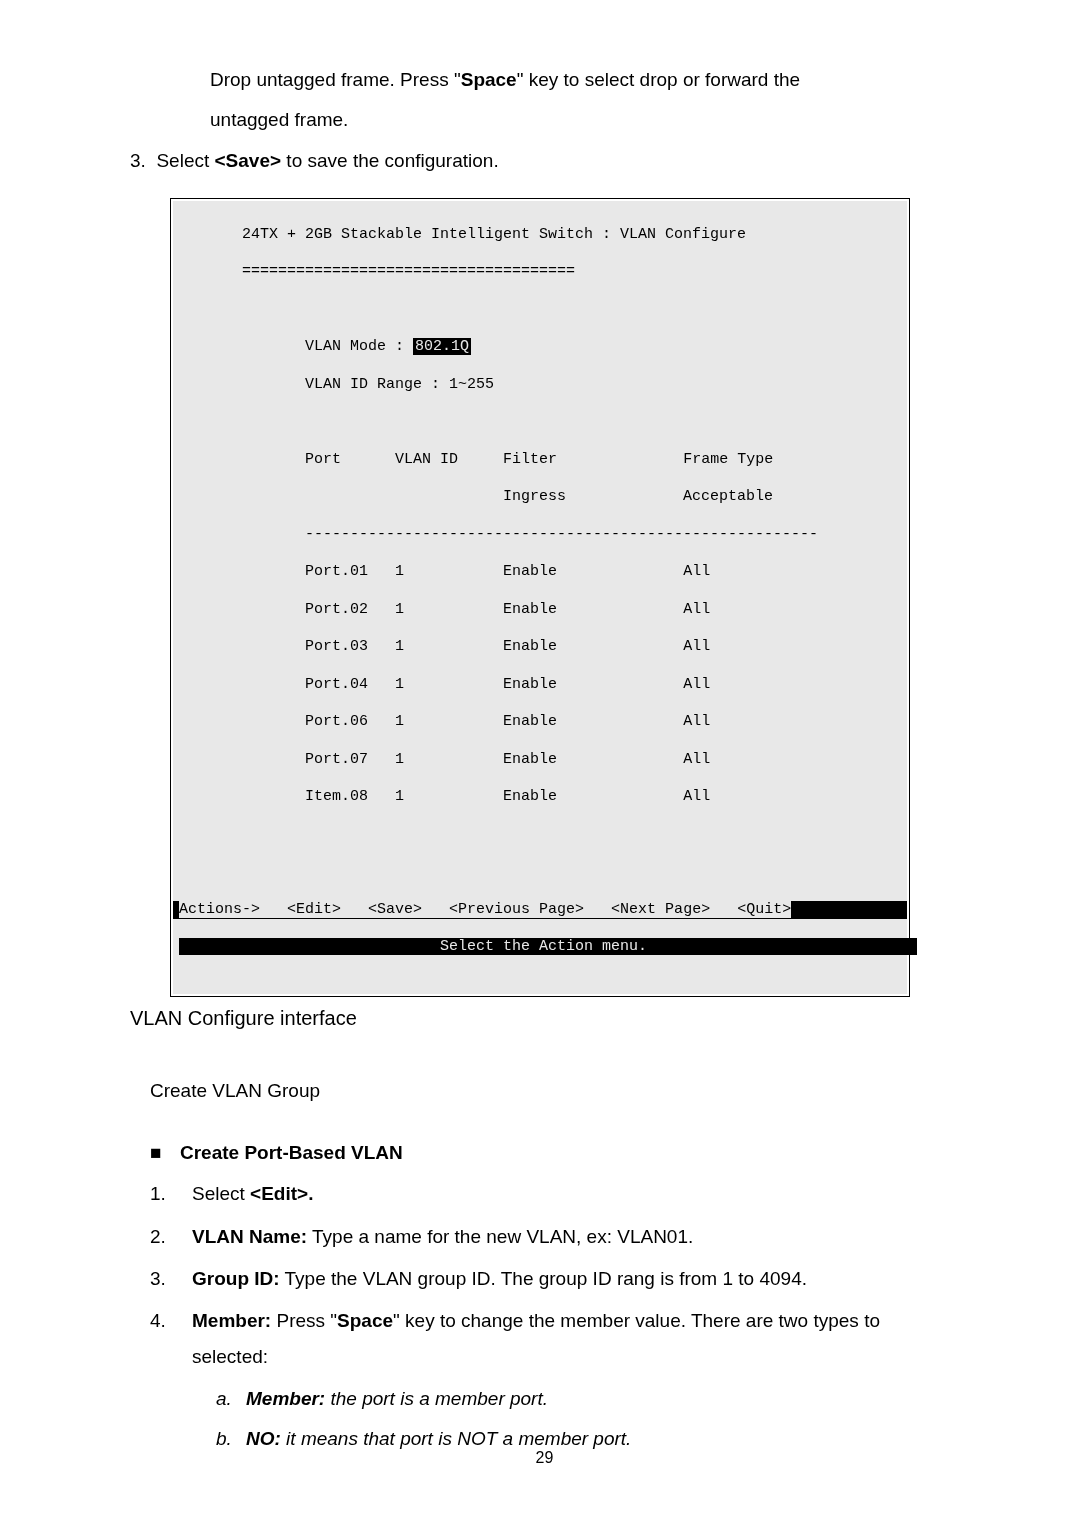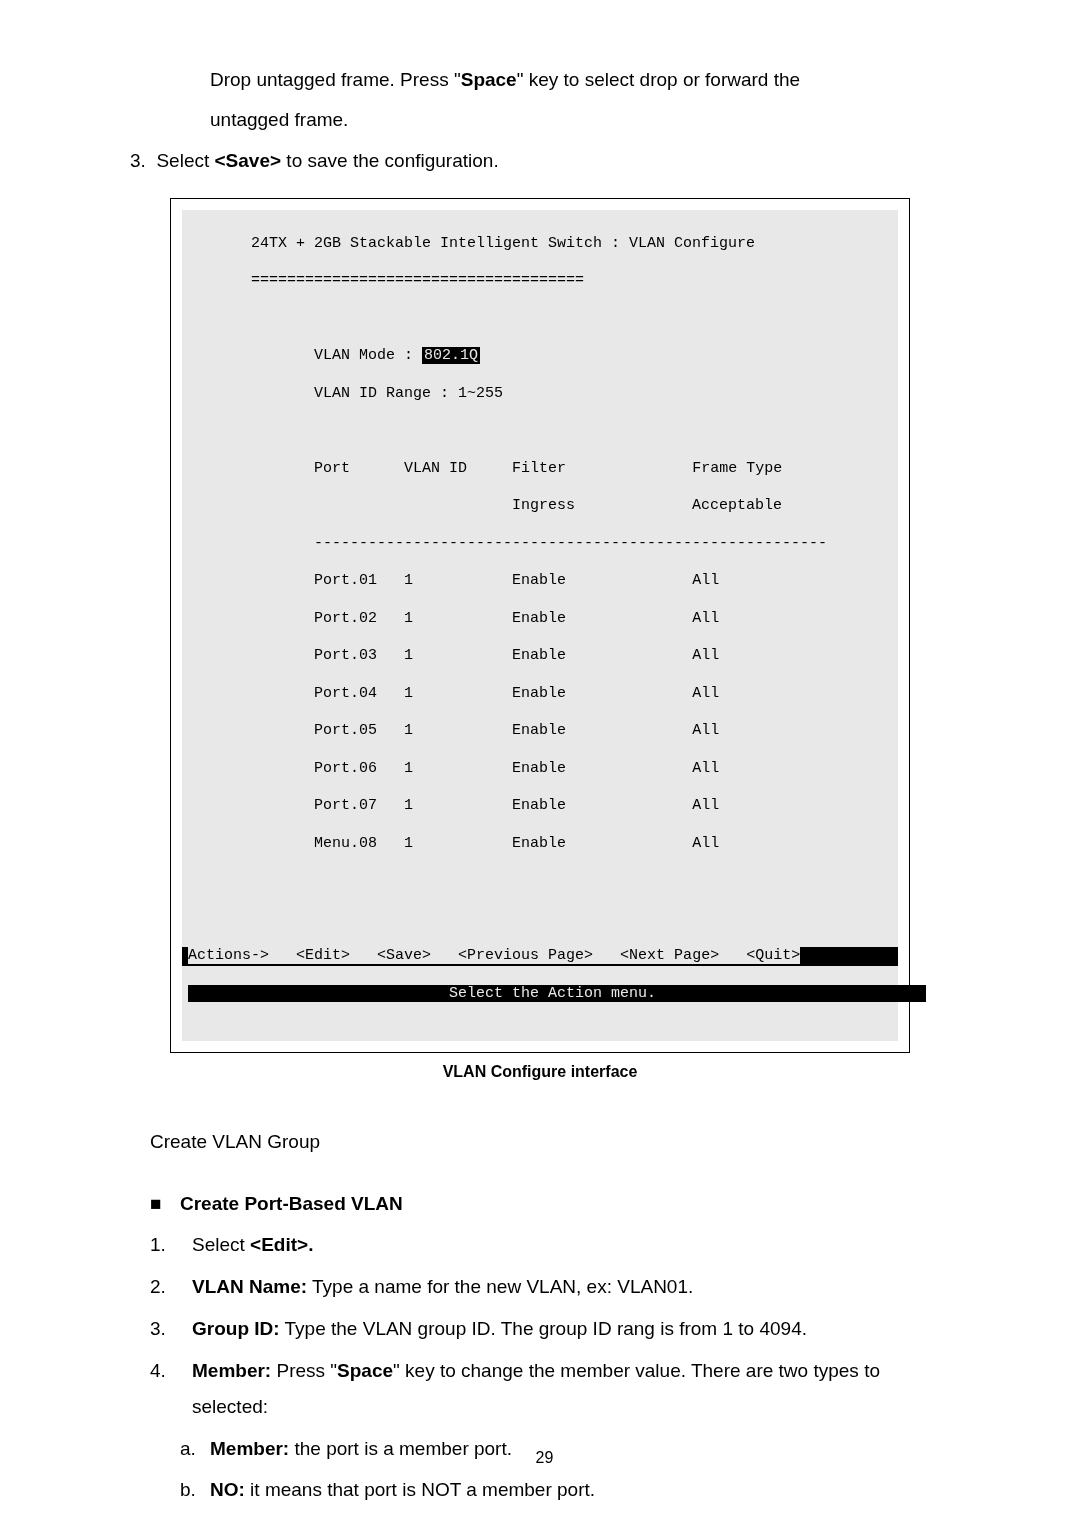--- a/index.html
+++ b/index.html
@@ -22,21 +22,21 @@
       line-height: 2.1;
       margin-bottom: 4px;
     }
     .numbered-line {
       line-height: 1.8;
       margin-bottom: 20px;
     }
     .terminal-wrap {
       margin: 20px 40px 10px 40px;
       border: 1px solid #000;
-      padding: 11px;
+      padding: 2px;
     }
     .terminal {
       background: #e8e8e8;
       font-family: 'Courier New', monospace;
       font-size: 15px;
       line-height: 1.25;
       padding: 6px 0 0 0;
       white-space: pre;
       color: #000;
     }
@@ -56,24 +56,23 @@
     .actions-pre {
       background: #e8e8e8;
       color: #000;
       margin-top: 17px;
     }
     .sel-label {
       background: #000;
       color: #e8e8e8;
     }
     .caption {
-      text-align: center;
-      font-size: 16px;
+      text-align: left;
+      font-size: 20px;
       margin: 10px 0 50px 0;
-      font-weight: bold;
     }
     .section-header {
       font-weight: normal;
       margin: 30px 0 40px 20px;
     }
     .bullet-header {
       margin-left: 20px;
       margin-bottom: 12px;
     }
     .bullet-mark {
@@ -87,23 +86,24 @@
       display: flex;
     }
     .list-num {
       width: 42px;
       flex-shrink: 0;
     }
     .list-content {
       flex: 1;
     }
     .sub-list {
-      margin-left: 50px;
+      margin-left: 86px;
       line-height: 1.9;
       margin-bottom: 4px;
+      font-style: italic;
     }
     .sub-letter {
       display: inline-block;
       width: 30px;
     }
     .page-num {
       position: absolute;
       bottom: 60px;
       left: 9px;
       right: 0;
@@ -131,24 +131,23 @@
 <div class="term-row">              <span>VLAN Mode : </span><span class="inv">802.1Q</span>    </div>
 <div class="term-row">              <span>VLAN ID Range : 1~255</span></div>
 <div class="term-row"> </div>
 <div class="term-row">              <span>Port</span>      <span>VLAN ID</span>     <span>Filter</span>              <span>Frame Type</span></div>
 <div class="term-row">                                    <span>Ingress</span>             <span>Acceptable</span></div>
 <div class="term-row">              <span>---------------------------------------------------------</span></div>
 <div class="term-row">              <span>Port.01</span>   <span>1</span>           <span>Enable</span>              <span>All</span></div>
 <div class="term-row">              <span>Port.02</span>   <span>1</span>           <span>Enable</span>              <span>All</span></div>
 <div class="term-row">              <span>Port.03</span>   <span>1</span>           <span>Enable</span>              <span>All</span></div>
 <div class="term-row">              <span>Port.04</span>   <span>1</span>           <span>Enable</span>              <span>All</span></div>
-<div class="term-row">              <span>Port.05</span>   <span>1</span>           <span>Enable</span>              <span>All</span></div>
 <div class="term-row">              <span>Port.06</span>   <span>1</span>           <span>Enable</span>              <span>All</span></div>
 <div class="term-row">              <span>Port.07</span>   <span>1</span>           <span>Enable</span>              <span>All</span></div>
-<div class="term-row">              <span>Menu.08</span>   <span>1</span>           <span>Enable</span>              <span>All</span></div>
+<div class="term-row">              <span>Item.08</span>   <span>1</span>           <span>Enable</span>              <span>All</span></div>
 <div class="term-row"> </div>
 <div class="term-row"> </div>
 <div class="actions-bar"><span class="actions-pre">Actions-&gt;   </span><span class="actions-pre">&lt;Edit&gt;</span><span class="actions-pre">   &lt;Save&gt;   </span><span class="actions-pre">&lt;Previous Page&gt;</span><span class="actions-pre">   &lt;Next Page&gt;   </span><span class="actions-pre">&lt;Quit&gt;</span></div>
 <div class="term-row"><span class="sel-label">                             </span><span class="sel-label">Select the Action menu.</span><span class="sel-label">                              </span></div>
   </div>
 </div>
 
 <div class="caption">VLAN Configure interface</div>
 
 <div class="section-header">Create VLAN Group</div>

